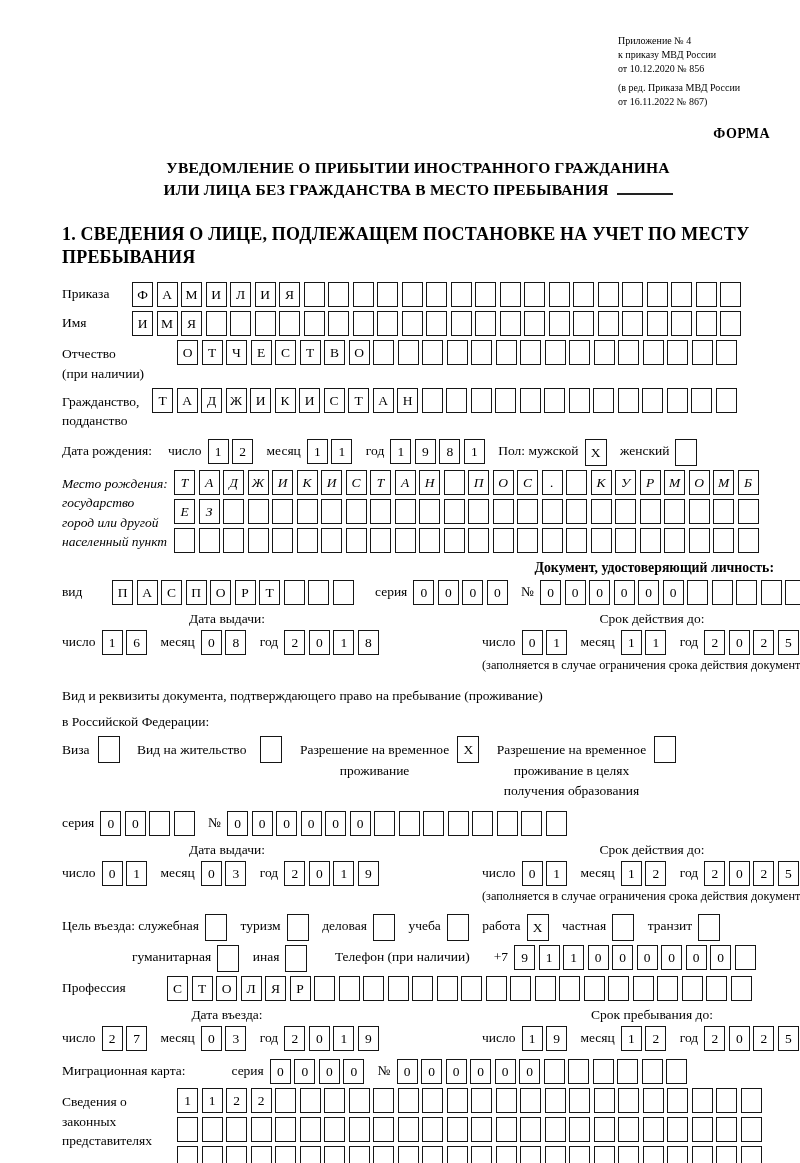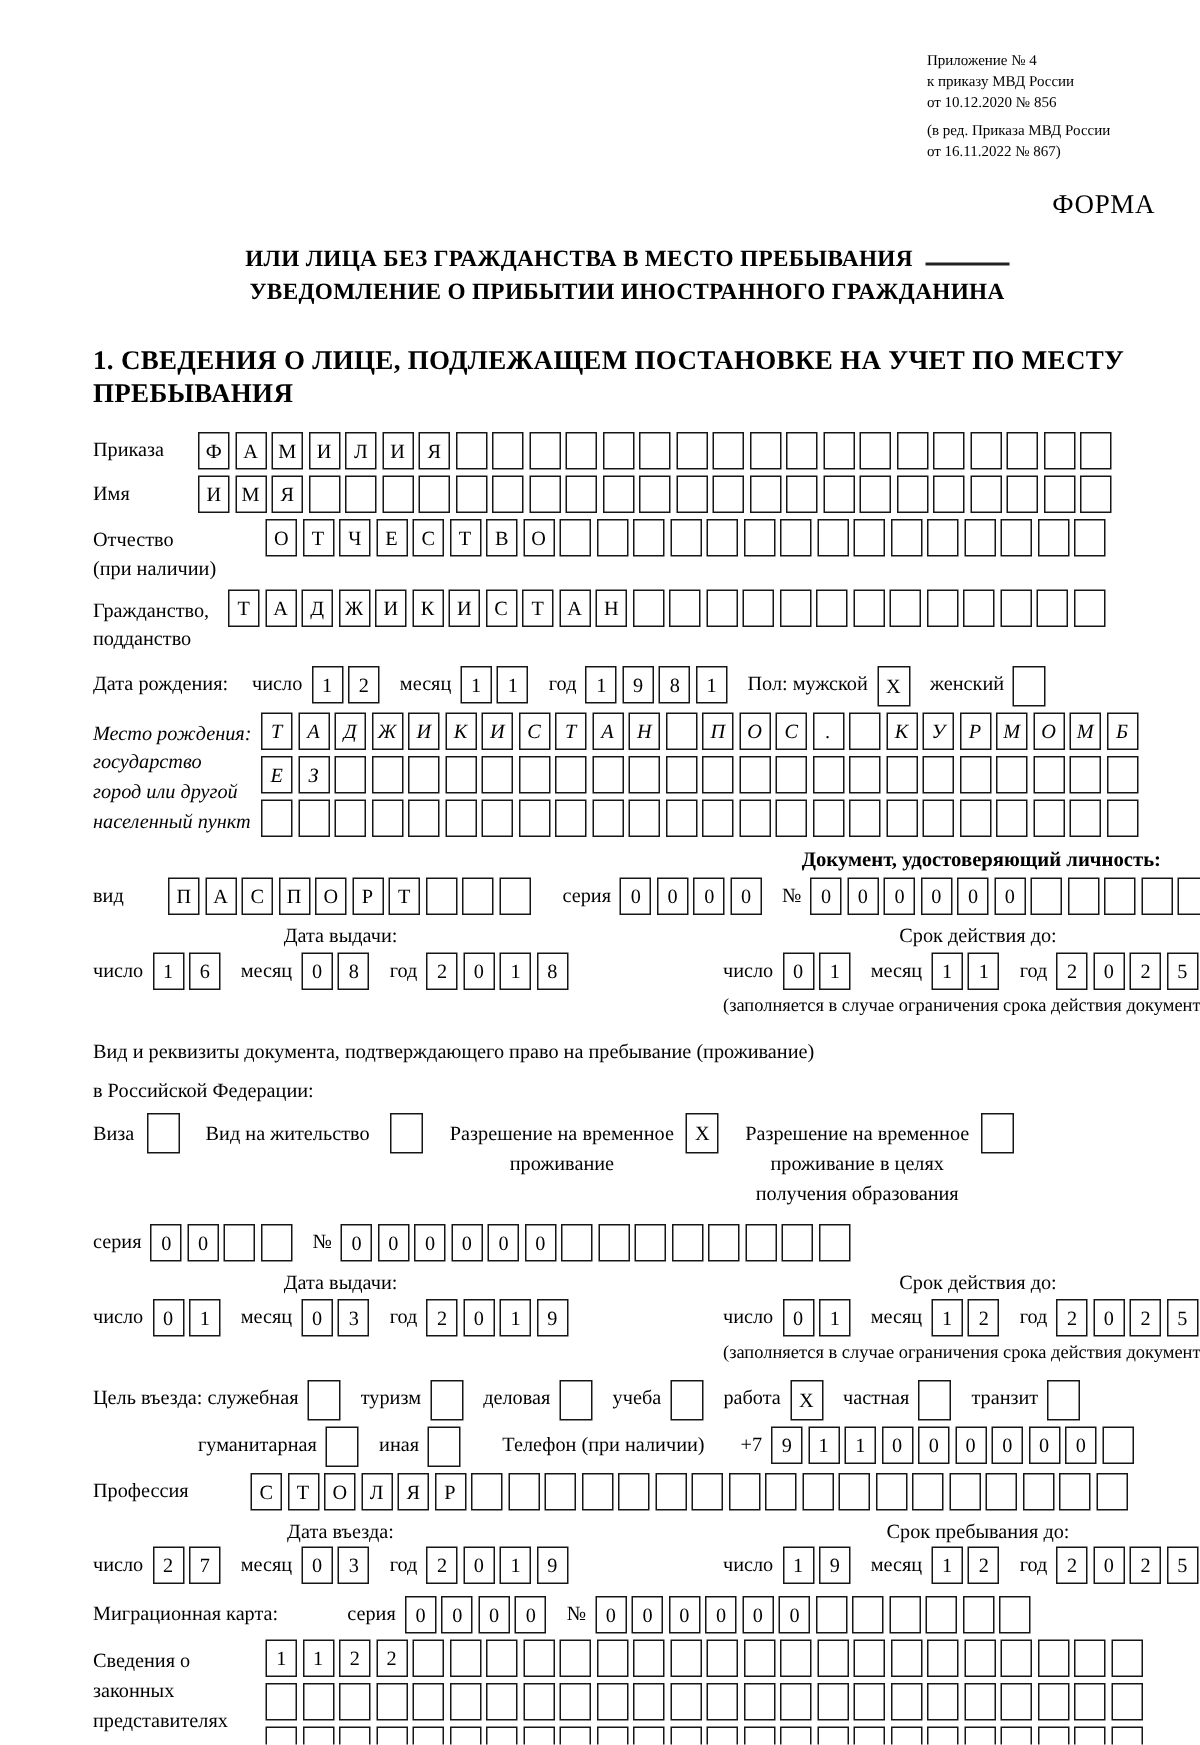--- a/index.html
+++ b/index.html
@@ -5,21 +5,21 @@
   html,body{margin:0;padding:0;background:#fff;}
   body{
     width:800px;height:1163px;overflow:hidden;color:#000;
     font-family:"Liberation Serif","DejaVu Serif",serif;
     font-size:13.5px;line-height:1.25;
   }
   .page{padding:34px 26px 0 62px;width:712px;}
   
   .hdr{margin-left:556px;font-size:10px;line-height:1.4;}
   .hdr .grp2{margin-top:5px;}
-  .forma{text-align:right;font-weight:normal;font-size:18px;margin-top:16px;padding-right:4px;letter-spacing:.4px;}
+  .forma{text-align:right;font-weight:bold;font-size:14px;margin-top:16px;padding-right:4px;letter-spacing:.4px;}
   
   .title{text-align:center;font-weight:bold;font-size:15.5px;line-height:1.45;margin-top:14px;letter-spacing:.2px;}
   .blank-line{display:inline-block;width:56px;border-bottom:2px solid #222;height:.85em;margin-left:8px;}
   .sec-heading{font-weight:bold;font-size:18px;margin-top:22px;margin-bottom:14px;letter-spacing:.2px;}
   
   .row{display:flex;align-items:flex-start;margin-bottom:4px;}
   .lbl{flex:none;padding-top:4px;}
   .lbl div{line-height:1.45;}
   .w70{width:70px;}
   .w90{width:90px;}
@@ -67,22 +67,22 @@
     <div>к приказу МВД России</div>
     <div>от 10.12.2020 № 856</div>
     <div class="grp2">
       <div>(в ред. Приказа МВД России</div>
       <div>от 16.11.2022 № 867)</div>
     </div>
   </div>
   <div class="forma">ФОРМА</div>
 
   <div class="title">
+    <div>УВЕДОМЛЕНИЕ О ПРИБЫТИИ ИНОСТРАННОГО ГРАЖДАНИНА</div>
     <div><span>ИЛИ ЛИЦА БЕЗ ГРАЖДАНСТВА В МЕСТО ПРЕБЫВАНИЯ</span><span class="blank-line"></span></div>
-    <div>УВЕДОМЛЕНИЕ О ПРИБЫТИИ ИНОСТРАННОГО ГРАЖДАНИНА</div>
   </div>
 
   <div class="sec-heading">1. СВЕДЕНИЯ О ЛИЦЕ, ПОДЛЕЖАЩЕМ ПОСТАНОВКЕ НА УЧЕТ ПО МЕСТУ ПРЕБЫВАНИЯ</div>
 
   <div class="row">
     <span class="lbl w70">Приказа</span>
     <span class="boxes"><span class="cell">Ф</span><span class="cell">А</span><span class="cell">М</span><span class="cell">И</span><span class="cell">Л</span><span class="cell">И</span><span class="cell">Я</span><span class="cell"></span><span class="cell"></span><span class="cell"></span><span class="cell"></span><span class="cell"></span><span class="cell"></span><span class="cell"></span><span class="cell"></span><span class="cell"></span><span class="cell"></span><span class="cell"></span><span class="cell"></span><span class="cell"></span><span class="cell"></span><span class="cell"></span><span class="cell"></span><span class="cell"></span><span class="cell"></span></span>
   </div>
 
   <div class="row">

